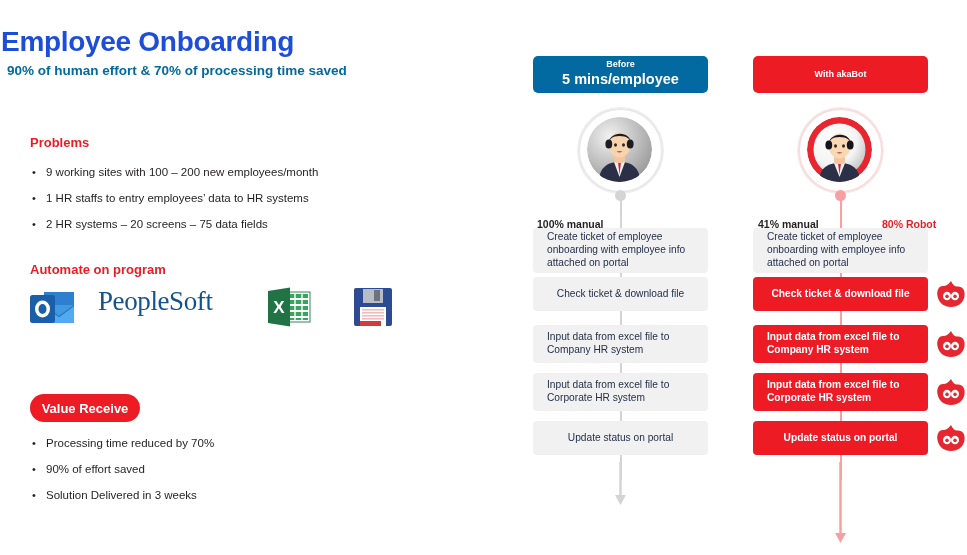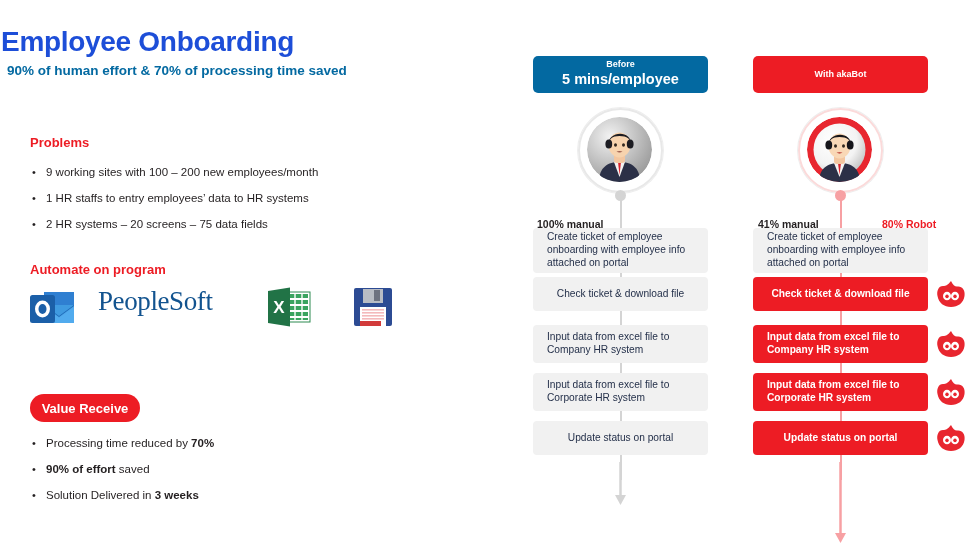--- a/index.html
+++ b/index.html
@@ -18,21 +18,21 @@
     position:absolute;left:7px;top:63px;font-size:13.5px;font-weight:bold;color:#0369a1;
   }
 
   .sect-head{
     position:absolute;font-size:13px;font-weight:bold;color:#ed1c24;
   }
   .bullets{position:absolute;font-size:11.5px;color:#231f20;}
   .bullets .li{display:flex;align-items:flex-start;margin-bottom:13px;line-height:1.15;}
   .bullets .dot{width:14px;flex:0 0 14px;text-align:left;font-size:11px;line-height:1.2;color:#231f20;}
   .bullets .txt{white-space:nowrap;}
-  .bullets b{font-weight:bold;margin-top:44px;}
+  .bullets b{font-weight:normal;margin-top:44px;}
 
   
   .pill{
     position:absolute;left:30px;top:394px;width:110px;height:28px;border-radius:14px;
     background:#ed1c24;color:#fff;font-size:13px;font-weight:bold;
     display:flex;align-items:center;justify-content:center;
   }
 
   
   .logos{position:absolute;left:28px;top:286px;height:54px;display:flex;align-items:center;}

